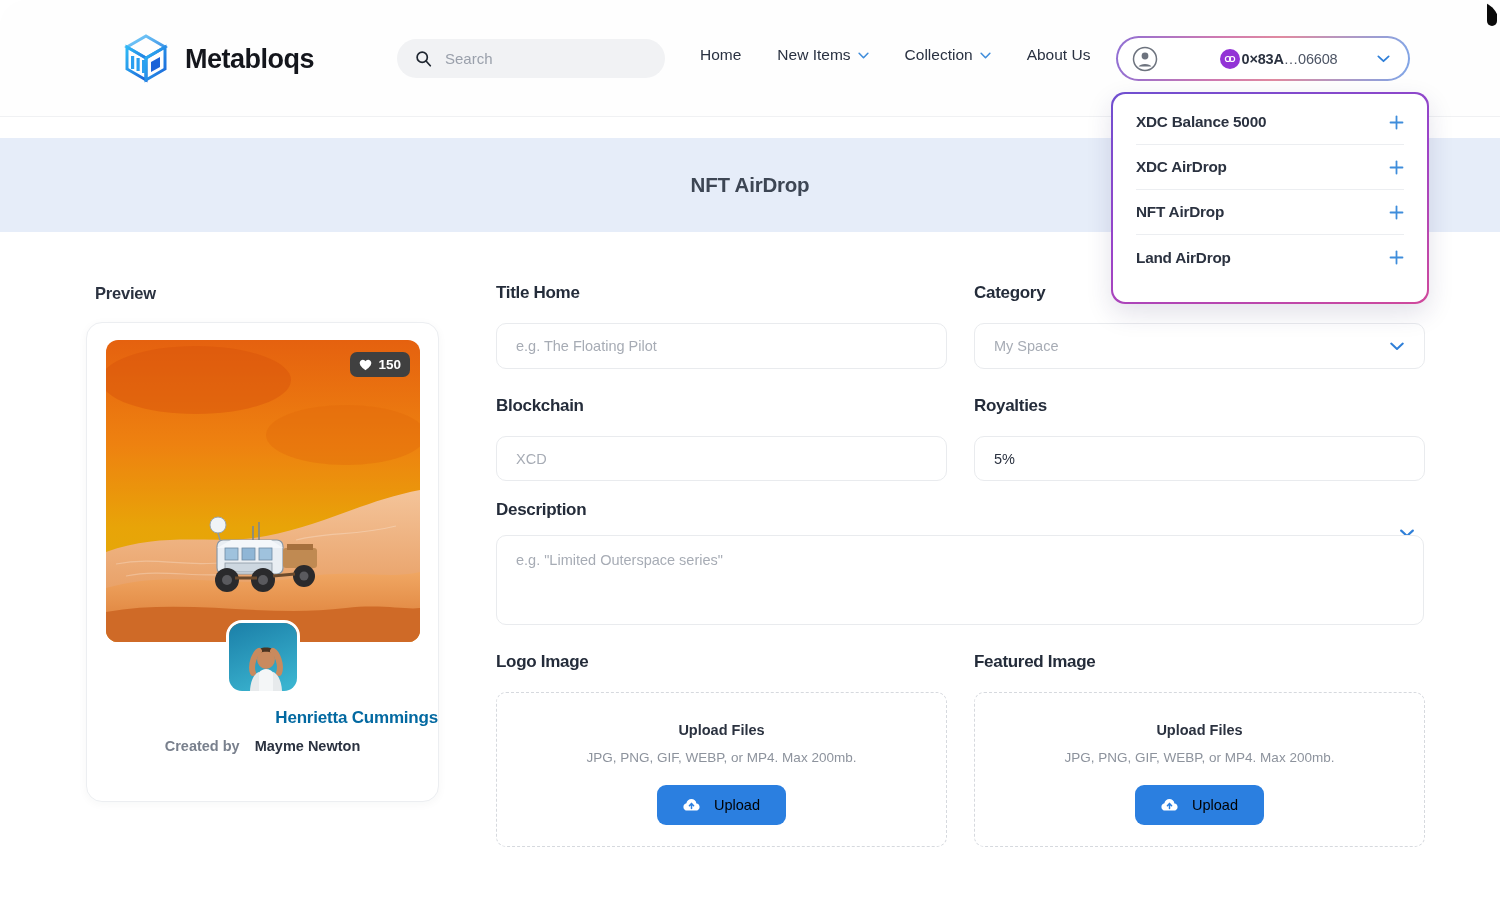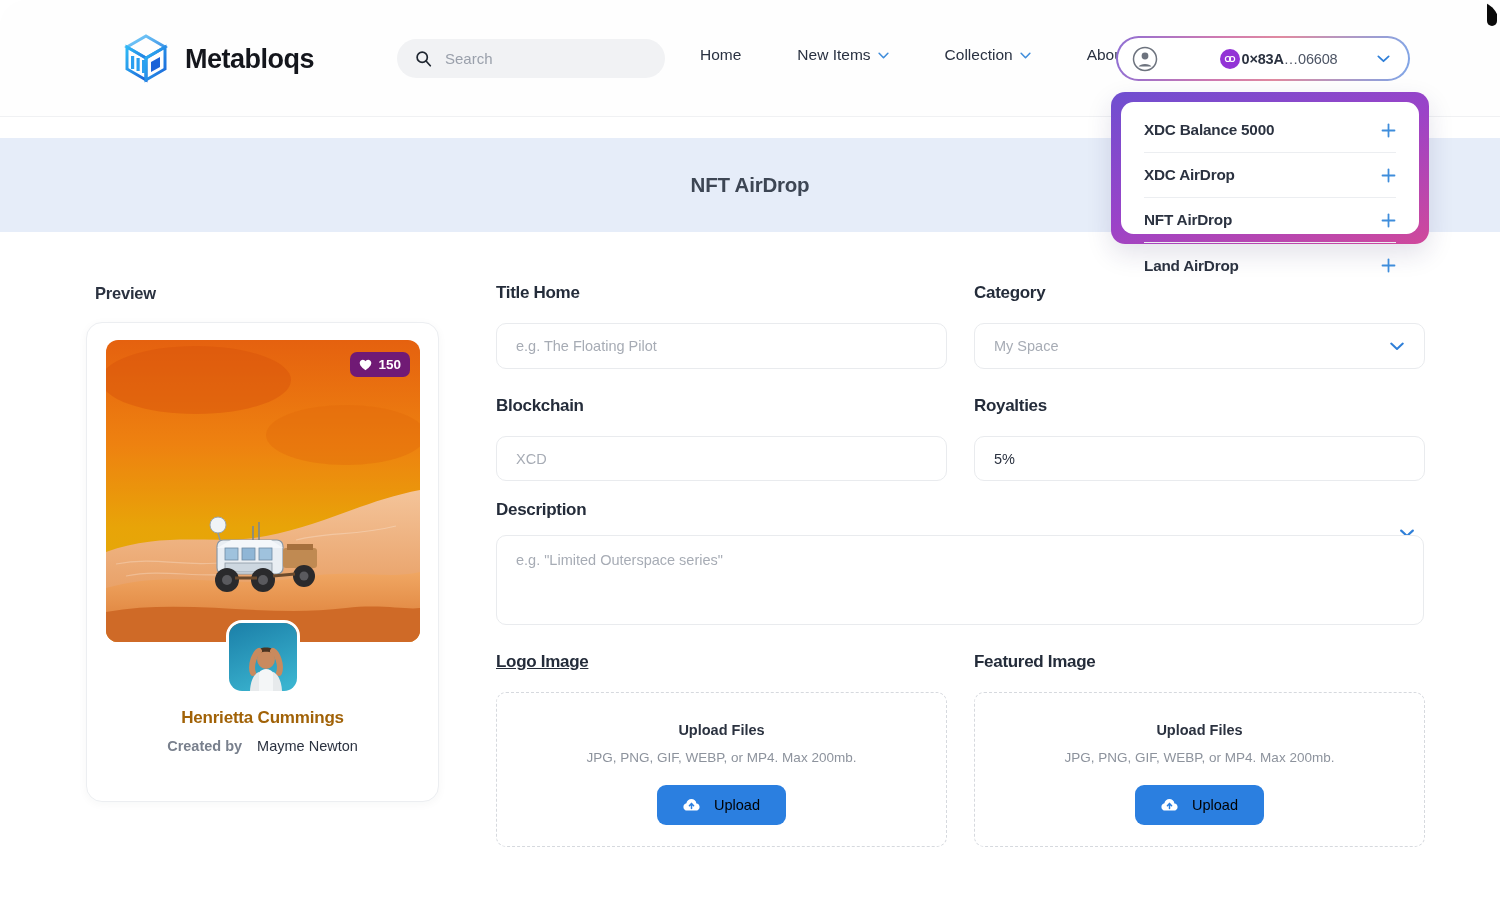--- a/index.html
+++ b/index.html
@@ -49,21 +49,21 @@
   .search-input {
     border: none; outline: none; background: transparent;
     font-family: "Liberation Sans", sans-serif;
     font-size: 15px; color: #2b3240;
     width: 100%;
   }
   .search-input::placeholder { color: #9aa0ab; }
 
   .nav {
     position: absolute; left: 700px; top: 46px;
-    display: flex; align-items: center; gap: 56px; text-align: center;
+    display: flex; align-items: center; gap: 36px; text-align: center;
   }
   .nav-item {
     display: flex; align-items: center; gap: 7px;
     font-size: 15.5px; color: #293141;
     cursor: pointer; white-space: nowrap;
   }
   .chev {
     width: 11px; height: 7px; display: block;
   }
 
@@ -97,23 +97,23 @@
   }
   .wallet-addr {
     font-size: 14.5px; color: #2b3240; font-weight: 700; letter-spacing: -0.2px;
   }
   .wallet-addr .dim { font-weight: 400; color: #4d5565; }
   .wallet-chev { position: absolute; right: 18px; width: 13px; height: 8px; }
 
   
   .dropdown {
     position: absolute; left: 1111px; top: 92px;
-    width: 318px; height: 152px;
+    width: 318px; height: 212px;
     border-radius: 14px;
-    padding: 10px;
+    padding: 2px;
     background: linear-gradient(160deg,#6f4fd0 0%,#9b43c8 50%,#d0499b 100%);
     z-index: 40;
     box-shadow: 0 10px 26px rgba(40,30,90,.13);
   }
   .dropdown-inner {
     background: #ffffff; border-radius: 12.5px;
     width: 100%; height: 100%;
     padding: 6px 23px 0 23px;
   }
   .dd-row {
@@ -151,48 +151,48 @@
     box-shadow: 0 2px 10px rgba(30,40,60,.04);
   }
   .nft-image {
     position: absolute; left: 19px; top: 17px;
     width: 314px; height: 302px;
     border-radius: 12px;
     overflow: hidden;
   }
   .like-badge {
     position: absolute; right: 10px; top: 12px;
-    background: #701a75;
+    background: #404040;
     border-radius: 7px;
     height: 25px;
     display: flex; align-items: center; gap: 6px;
     padding: 0 9px;
     color: #ffffff; font-size: 13.5px; font-weight: 700;
     cursor: pointer;
   }
   .heart-ico { width: 13px; height: 12px; }
   .creator-avatar {
     position: absolute; left: 50%; transform: translateX(-50%);
     top: 297px;
     width: 74px; height: 74px;
     border-radius: 16px;
     border: 3px solid #ffffff;
     overflow: hidden;
   }
   .nft-name {
     position: absolute; left: 0; right: 0; top: 385px;
-    text-align: center;
-    font-size: 17px; font-weight: 700; color: #a16207; letter-spacing: -0.2px;
+    text-align: right;
+    font-size: 17px; font-weight: 700; color: #0369a1; letter-spacing: -0.2px;
   }
   .created-row {
     position: absolute; left: 0; right: 0; top: 415px;
     display: flex; align-items: center; justify-content: center; gap: 15px;
   }
   .created-by-lbl { font-size: 14.5px; font-weight: 700; color: #79808d; }
-  .created-by-name { font-size: 14.5px; font-weight: 400; color: #2b3240; }
+  .created-by-name { font-size: 14.5px; font-weight: 700; color: #2b3240; }
 
   
   .field-label {
     position: absolute;
     font-size: 17px; font-weight: 700; color: #242c3a; letter-spacing: -0.3px;
   }
   .field-box {
     position: absolute;
     background: #ffffff;
     border: 1px solid #e9ebee;
@@ -489,21 +489,21 @@
   </div>
 
   <div class="field-label" style="left:496px; top:500px;">Description</div>
   <svg class="desc-chev" viewBox="0 0 14 9">
     <path d="M1.2 1.6 L7 7 L12.8 1.6" fill="none" stroke="#2f7fd8" stroke-width="2.2" stroke-linecap="round" stroke-linejoin="round"></path>
   </svg>
   <div class="desc-box">
     <textarea placeholder="e.g. &quot;Limited Outerspace series&quot;" style=""></textarea>
   </div>
 
-  <div class="field-label" style="left:496px; top:652px;text-decoration:underline;">Logo Image</div>
+  <div class="field-label" style="left:496px; top:652px;">Logo Image</div>
   <div class="upload-box" style="left:496px; top:692px; width:451px; height:155px;">
     <span class="upload-title">Upload Files</span>
     <span class="upload-sub">JPG, PNG, GIF, WEBP, or MP4. Max 200mb.</span>
     <button class="upload-btn">
       <svg class="cloud-ico" viewBox="0 0 18 14">
         <path d="M4.3 12.6 C1.9 12.6 0.4 10.9 0.4 8.9 C0.4 7.1 1.7 5.6 3.4 5.3 C3.8 2.9 5.9 1.1 8.4 1.1 C11 1.1 13.1 3 13.4 5.4 C15.3 5.6 16.6 7 16.6 8.9 C16.6 10.9 15 12.6 12.8 12.6 Z" fill="#ffffff"></path>
         <path d="M8.5 10.6 L8.5 6.2 M8.5 5.6 L6.4 7.8 M8.5 5.6 L10.6 7.8" stroke="#2b7fe0" stroke-width="1.5" stroke-linecap="round" stroke-linejoin="round" fill="none"></path>
       </svg>
       <span>Upload</span>
     </button>

